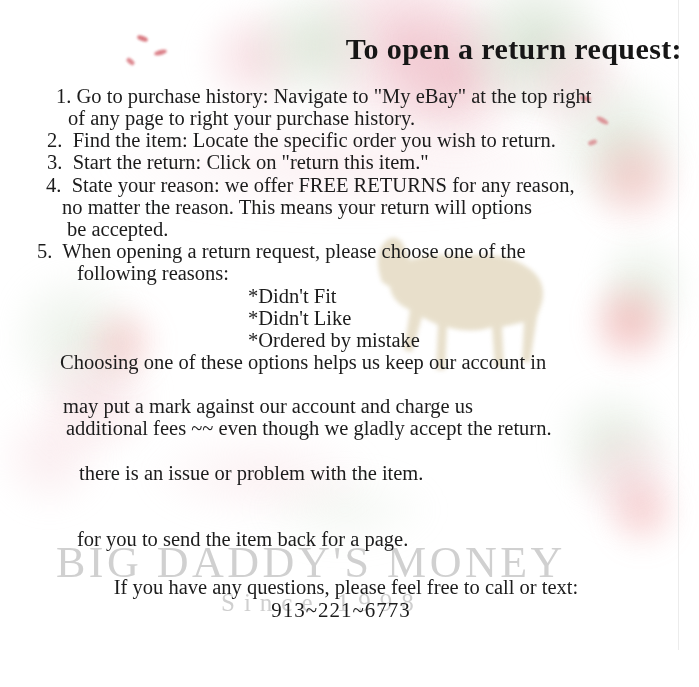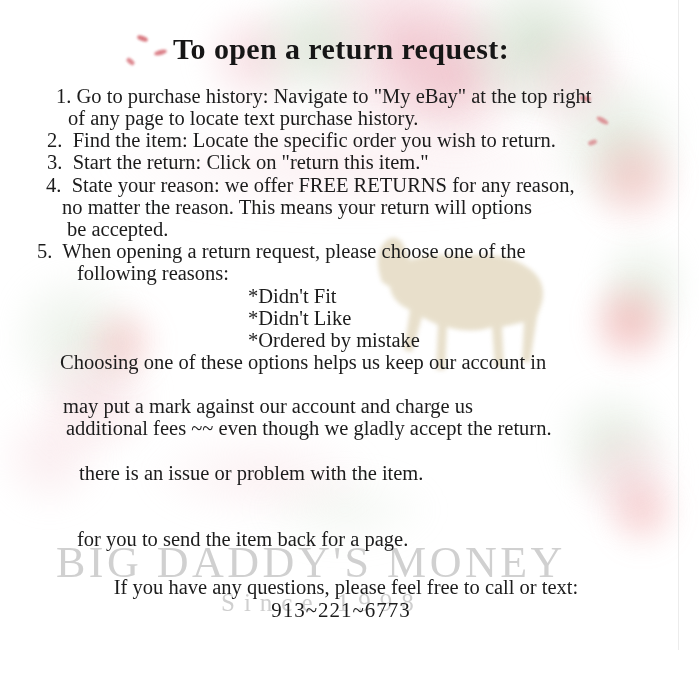--- a/index.html
+++ b/index.html
@@ -7,21 +7,21 @@
     position:relative;width:699px;height:687px;background:#ffffff;
     font-family:"Liberation Serif", serif;overflow:hidden;
   }
   
   .blob{position:absolute;border-radius:50%;z-index:1;filter:blur(11px);}
   .speck{position:absolute;z-index:1;border-radius:45%;filter:blur(1px);}
   #deer{position:absolute;left:352px;top:222px;z-index:1;opacity:.40;filter:blur(2px);}
   #edge-line{position:absolute;left:678px;top:0;width:1px;height:650px;background:#ececec;z-index:1;}
   
   #title{
-    position:absolute;top:32px;left:0;width:682px;text-align:center;
+    position:absolute;top:32px;left:0;width:682px;text-align:right;
     font-size:30px;font-weight:bold;letter-spacing:.4px;color:#161616;z-index:3;
   }
   .bline{
     position:absolute;white-space:pre;font-size:20.5px;line-height:22px;
     color:#1c1c1c;z-index:3;
   }
   #brand-watermark{
     position:absolute;top:537px;left:56px;width:600px;z-index:2;
     font-size:44px;letter-spacing:3.5px;color:rgba(176,176,176,.60);white-space:pre;
   }
@@ -74,21 +74,21 @@
 
     <svg id="deer" width="240" height="150" viewBox="0 0 240 150">
       <path fill="#c6b17f" d="M30,60 Q20,30 35,18 Q42,12 50,20 L58,38 Q80,30 110,34 Q150,28 175,45 Q195,58 190,80 L185,95 L178,140 L170,140 L172,100 L150,105 L152,145 L143,145 L140,105 Q120,112 95,105 L93,148 L84,148 L86,103 L70,95 L60,130 L52,128 L58,88 Q40,80 38,65 Z"></path>
     </svg>
     <div id="edge-line"></div>
   </div>
 
   <div id="title">To open a return request:</div>
 
   <div class="bline" style="left:56px;top:85px">1. Go to purchase history: Navigate to "My eBay" at the top right</div>
-  <div class="bline" style="left:68px;top:107px">of any page to locate text purchase history.</div>
+  <div class="bline" style="left:68px;top:107px">of any page to right your purchase history.</div>
   <div class="bline" style="left:47px;top:129px">2.  Find the item: Locate the specific order you wish to return.</div>
   <div class="bline" style="left:47px;top:151px">3.  Start the return: Click on "return this item."</div>
   <div class="bline" style="left:46px;top:174px">4.  State your reason: we offer FREE RETURNS for any reason,</div>
   <div class="bline" style="left:62px;top:196px">no matter the reason. This means your return will options</div>
   <div class="bline" style="left:67px;top:218px">be accepted.</div>
   <div class="bline" style="left:37px;top:240px">5.  When opening a return request, please choose one of the</div>
   <div class="bline" style="left:77px;top:262px">following reasons:</div>
   <div class="bline" style="left:248px;top:285px">*Didn't Fit</div>
   <div class="bline" style="left:248px;top:329px">*Ordered by mistake</div>
   <div class="bline" style="left:248px;top:307px">*Didn't Like</div>

